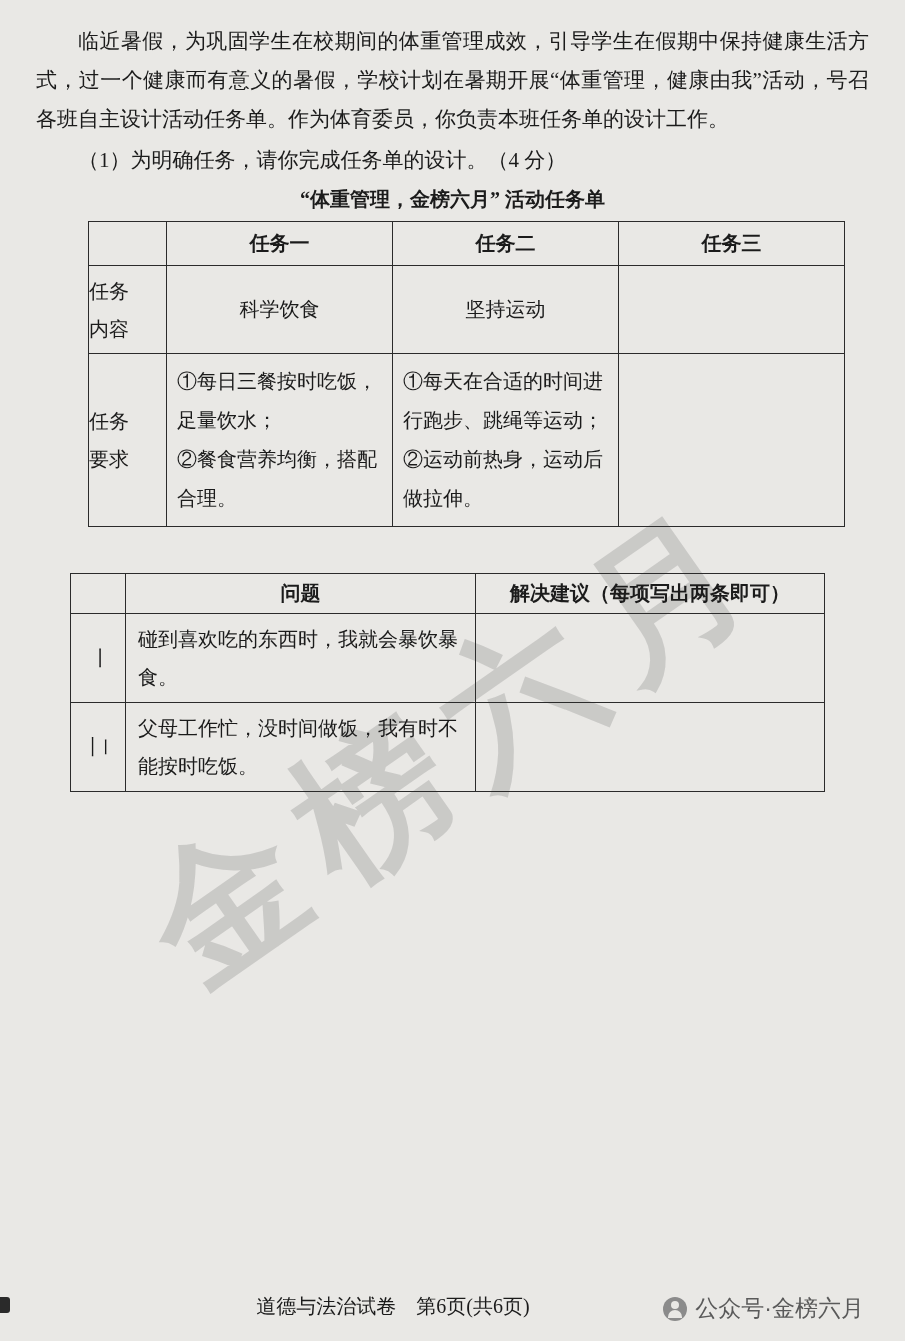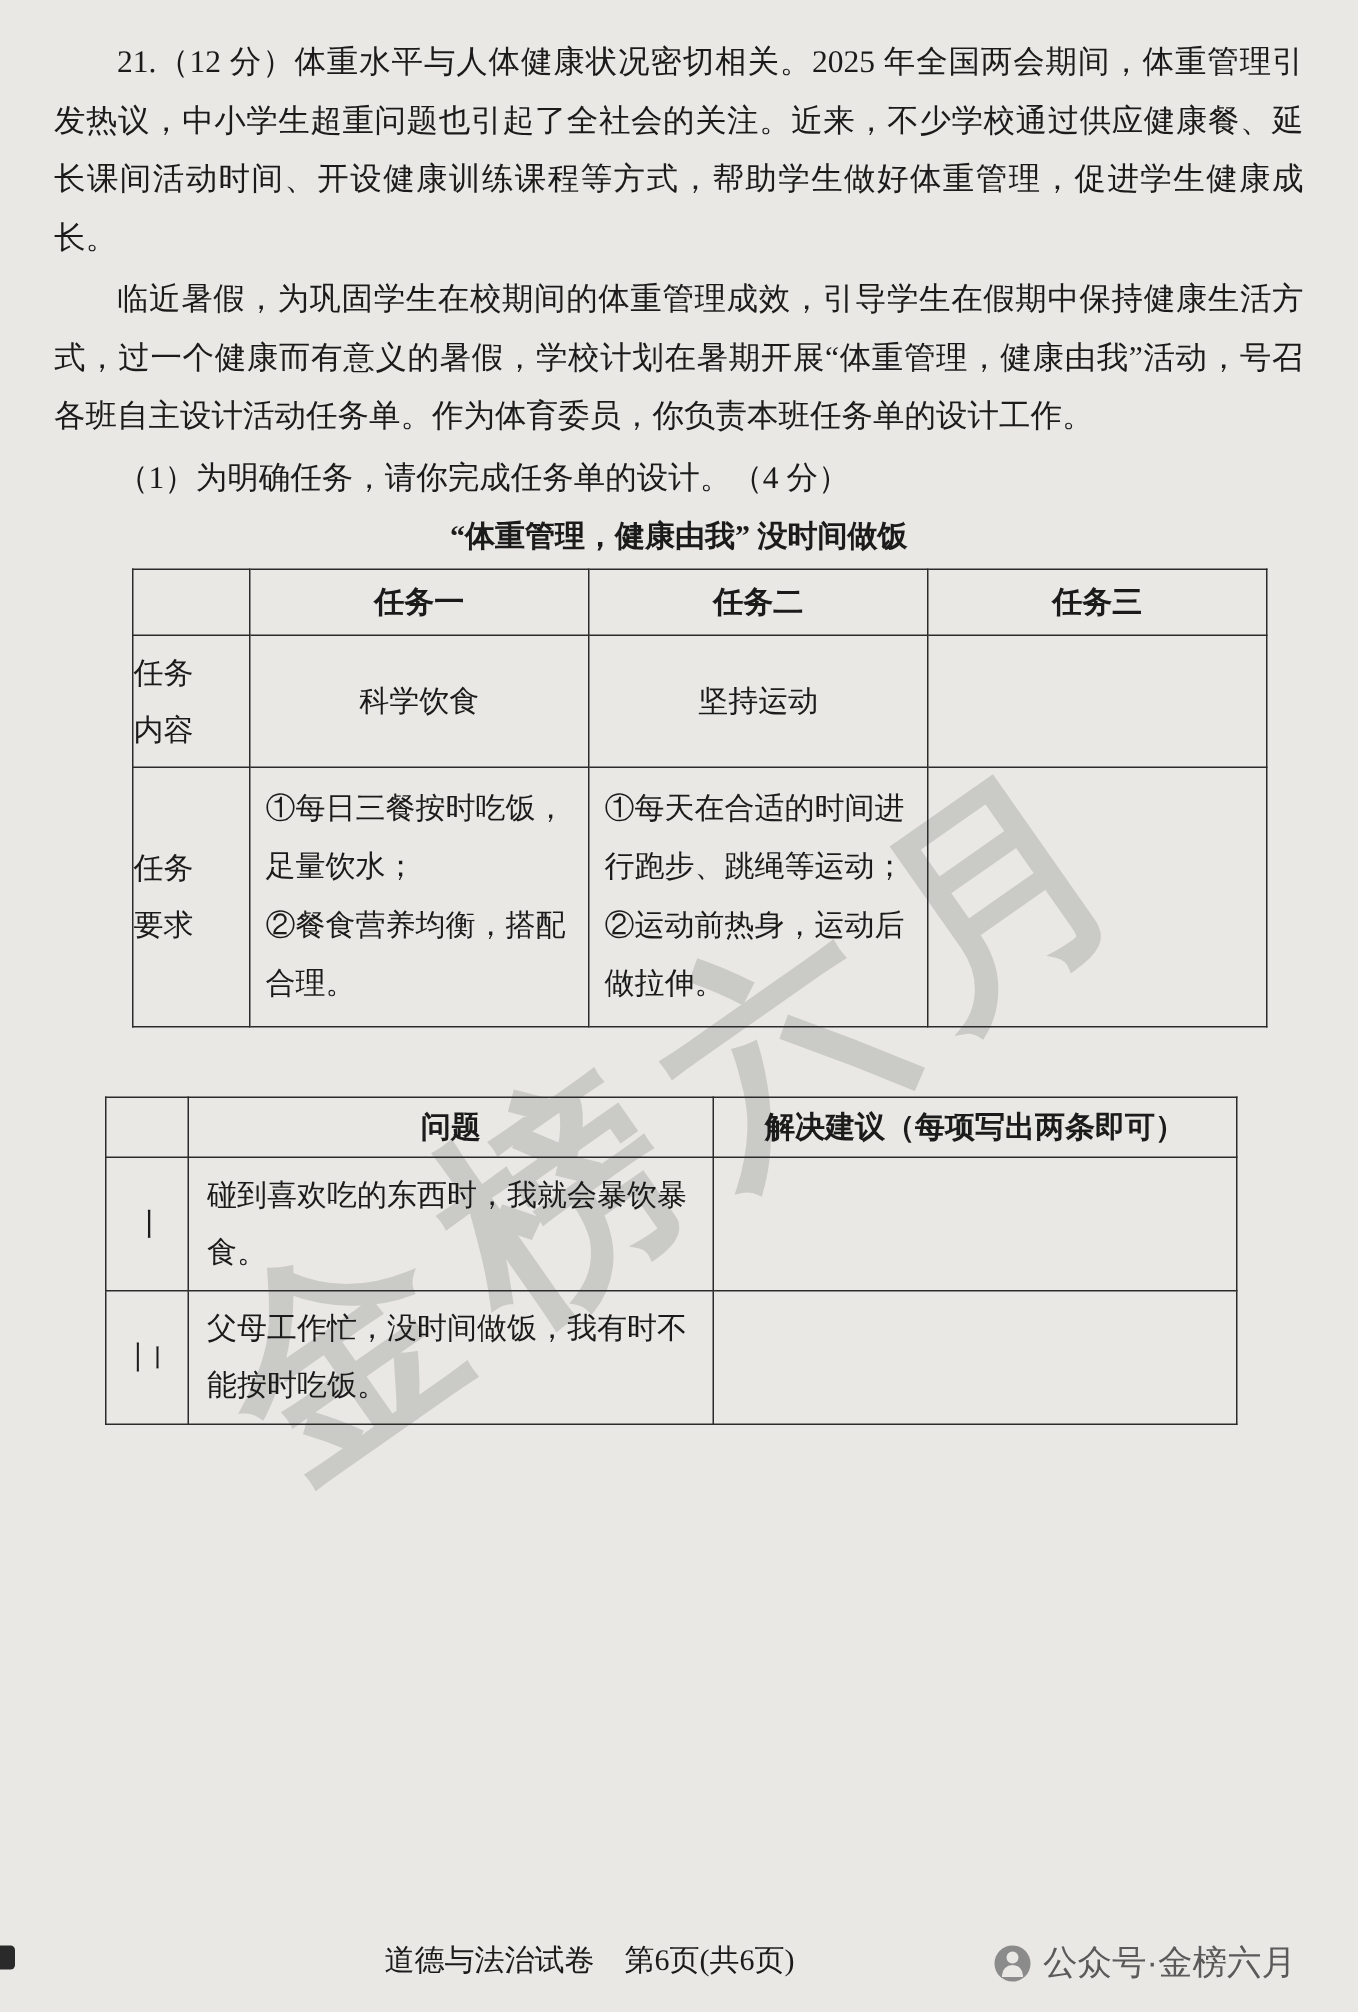--- a/index.html
+++ b/index.html
@@ -154,25 +154,24 @@
 </style>
 </head>
 <body>
 
 <div class="page">
 
   <div class="watermark">金榜六月</div>
 
   <div class="content">
 
-    <p class="para">21.（12 分）体重水平与人体健康状况密切相关。2025 年全国两会期间，体重管理引发热议，中小学生超重问题也引起了全社会的关注。近来，不少学校通过供应健康餐、延长课间活动时间、开设健康训练课程等方式，帮助学生做好体重管理，促进学生健康成长。</p>
     <p class="para">临近暑假，为巩固学生在校期间的体重管理成效，引导学生在假期中保持健康生活方式，过一个健康而有意义的暑假，学校计划在暑期开展“体重管理，健康由我”活动，号召各班自主设计活动任务单。作为体育委员，你负责本班任务单的设计工作。</p>
     <p class="para">（1）为明确任务，请你完成任务单的设计。（4 分）</p>
 
-    <div class="table-caption">“体重管理，健康由我” 没时间做饭</div>
+    <div class="table-caption">“体重管理，金榜六月” 活动任务单</div>
 
     <table class="task-table">
       <tbody>
           <tr>
         <td class="label-col"></td>
         <td class="head-cell">任务一</td>
         <td class="head-cell">任务二</td>
         <td class="head-cell">任务三</td>
       </tr>
       <tr class="content-row">

